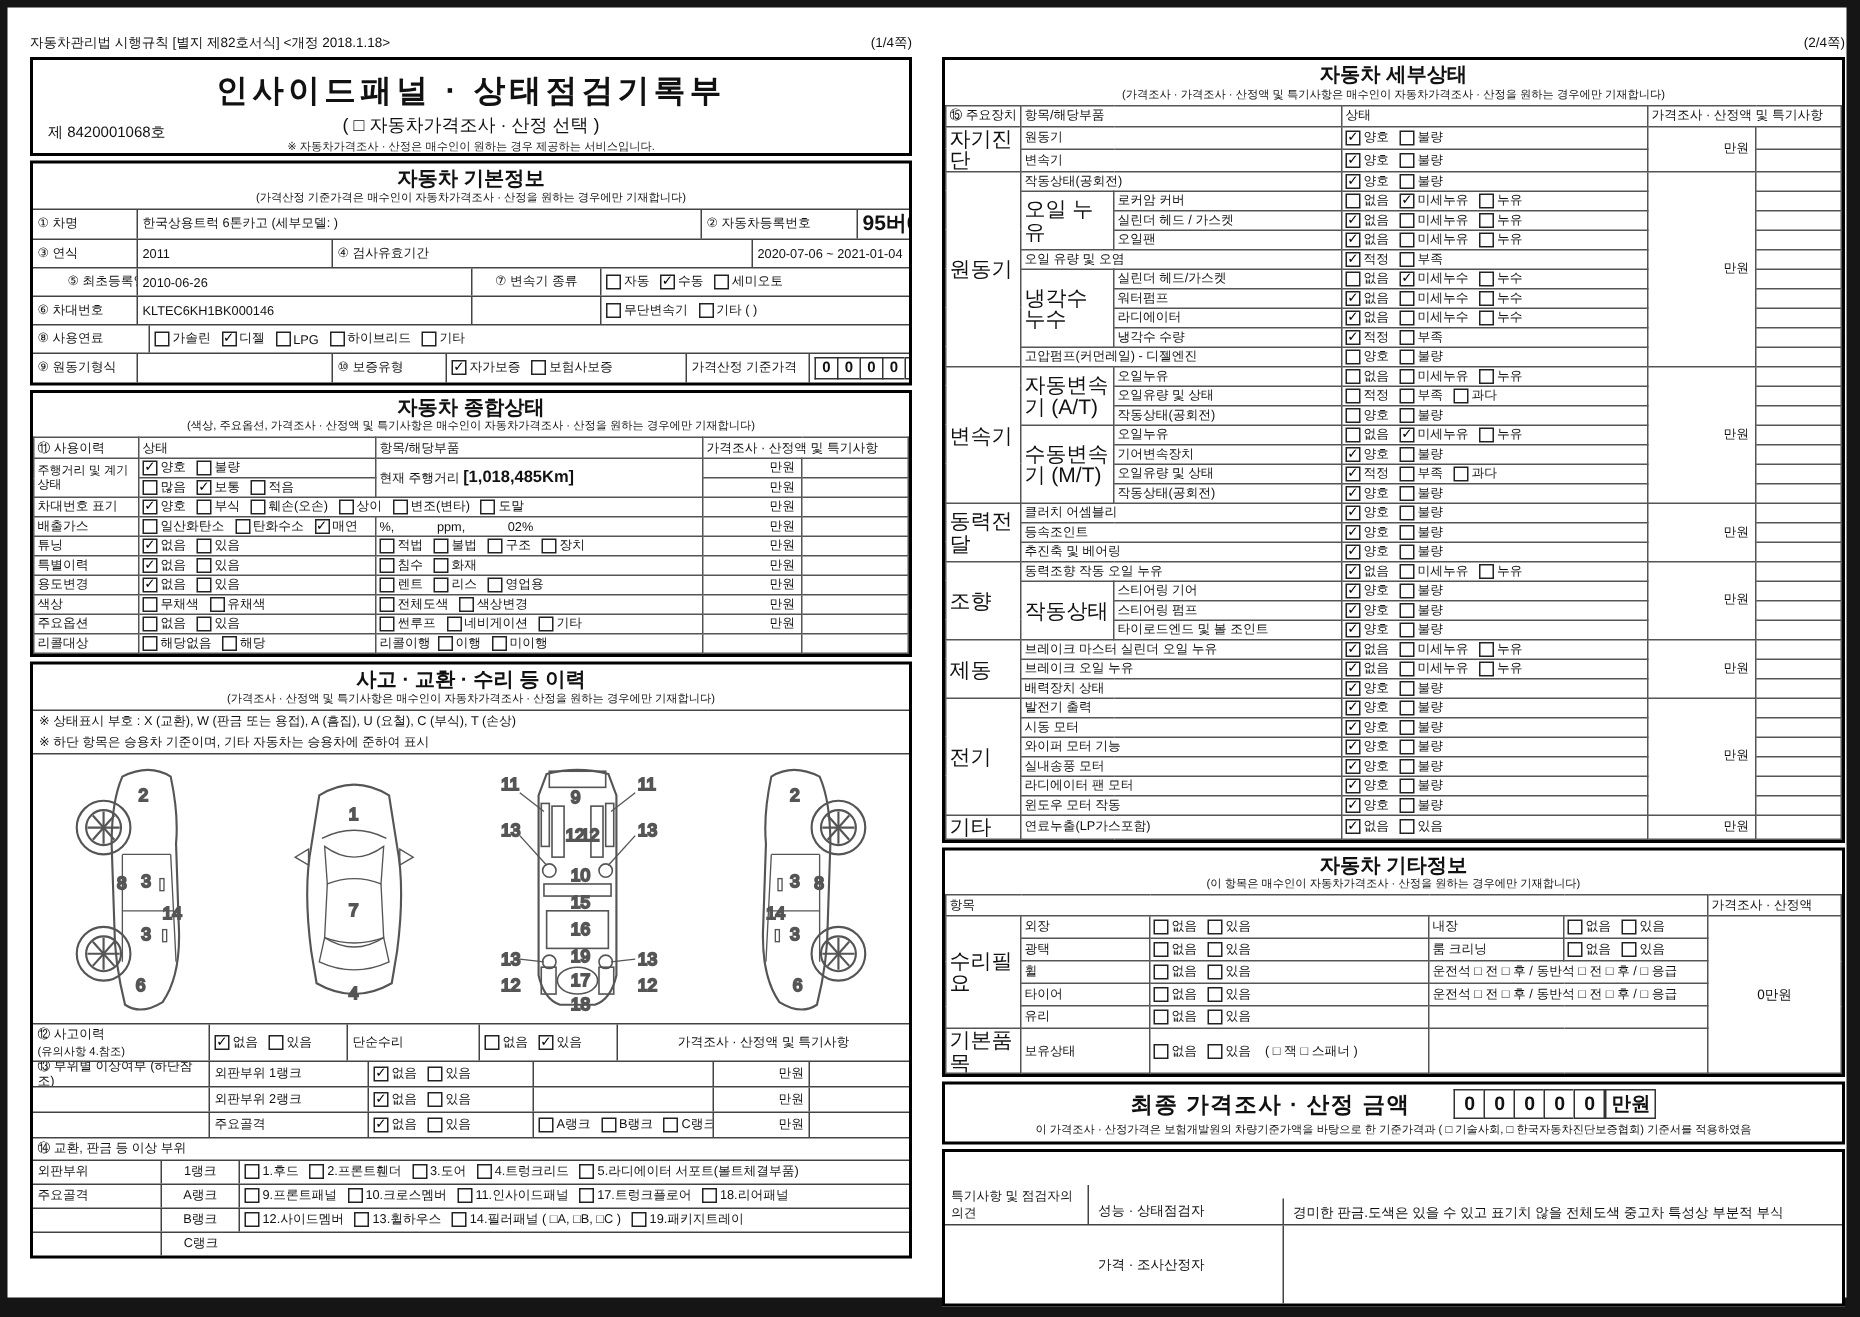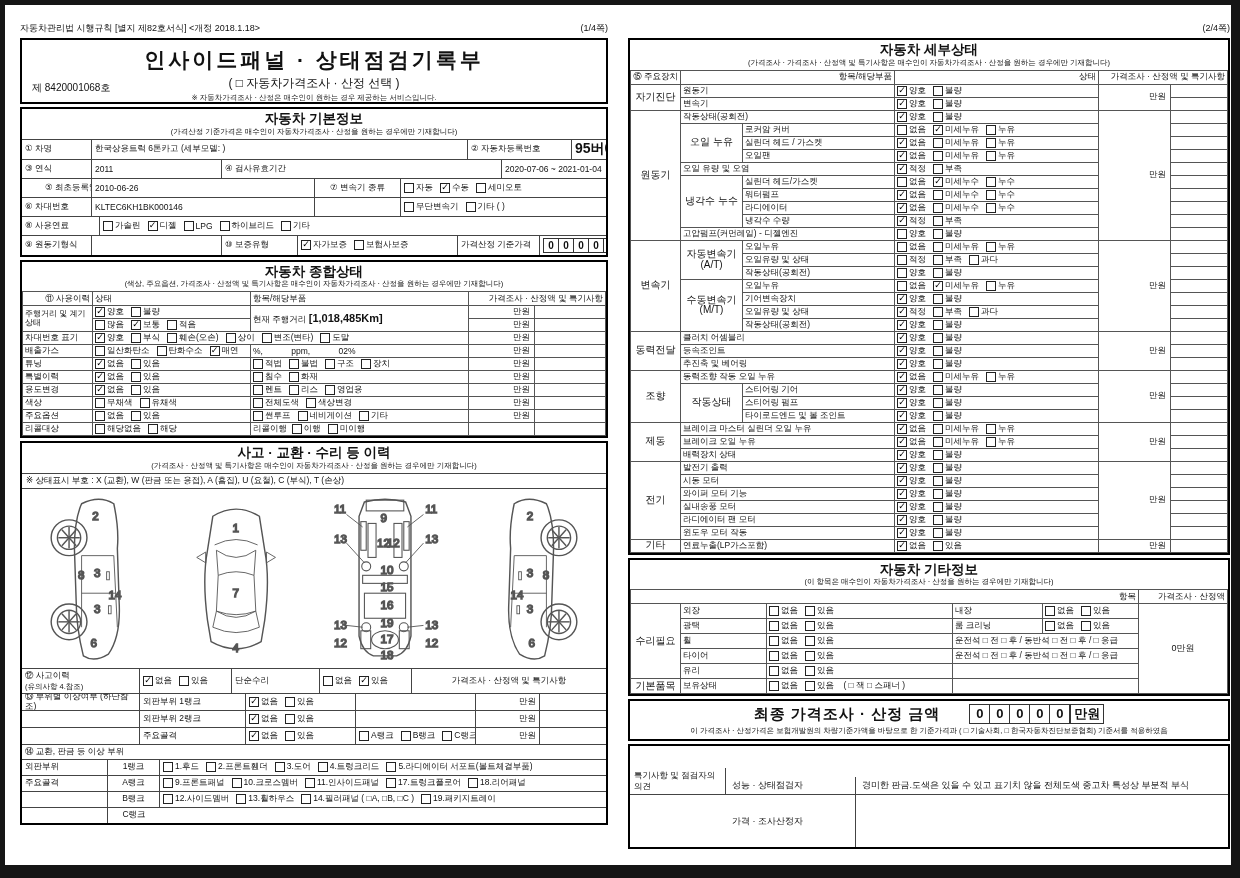--- a/index.html
+++ b/index.html
@@ -18,25 +18,25 @@
   .docno{position:absolute;left:10px;bottom:7px;font-size:10px;}
   
   .frow{display:flex;border-top:1px solid #444;align-items:stretch;}
   .fc{border-right:1px solid #444;padding:1px 3px;display:flex;align-items:center;font-size:8.5px;overflow:hidden;white-space:nowrap;box-sizing:border-box;}
   .fc:last-child{border-right:none;}
   .fc.ctr{justify-content:center;}
   .fc.col2{flex-direction:column;align-items:flex-start;justify-content:center;}
   
   table{border-collapse:collapse;width:100%;table-layout:fixed;}
   td{border:1px solid #555;font-size:8.5px;padding:0 2px;height:13px;overflow:hidden;white-space:nowrap;box-sizing:border-box;}
-  tr.hd td{text-align:right;font-size:8.5px;height:14px;}
+  tr.hd td{text-align:left;font-size:8.5px;height:14px;}
   td.pr{text-align:right;padding-right:4px;}
   td.wrap{white-space:normal;line-height:1.1;font-size:8px;}
   td.pre{white-space:pre;}
-  td.gname{white-space:normal;line-height:1.05;font-size:10px;text-align:center;}
+  td.gname{white-space:normal;line-height:1.05;font-size:14px;}
   
   .ci{display:inline-flex;align-items:center;margin-right:7px;vertical-align:middle;}
   .bx{display:inline-block;width:8px;height:8px;border:1px solid #222;margin-right:2px;font-size:9px;line-height:7px;text-align:center;font-weight:bold;color:#000;background:#fff;flex:0 0 auto;}
   .cl{font-size:8.5px;}
   
   .dig{display:inline-block;width:14px;height:13px;border:1px solid #333;border-right:none;text-align:center;font-size:10px;line-height:13px;font-weight:bold;vertical-align:middle;background:#fff;}
   .dig:last-of-type{border-right:1px solid #333;}
   .digu{display:inline-block;font-size:9px;margin-left:2px;vertical-align:middle;}
   .final-dig .dig{width:19px;height:18px;font-size:13px;line-height:18px;}
   .final-dig .digu{font-size:13px;font-weight:bold;border:1px solid #333;height:18px;line-height:18px;display:inline-block;padding:0 3px;margin-left:0;vertical-align:middle;}
@@ -378,20 +378,21 @@
             <td></td>
           </tr>
     </tbody>
       </table>
   </div>
 
   <div class="box">
     <div class="sec-title">사고 · 교환 · 수리 등 이력</div>
     <div class="sec-sub">(가격조사 · 산정액 및 특기사항은 매수인이 자동차가격조사 · 산정을 원하는 경우에만 기재합니다)</div>
     <div class="notes">※ 상태표시 부호 : X (교환), W (판금 또는 용접), A (흠집), U (요철), C (부식), T (손상)</div>
+    <div class="notes" style="border-top:none;">※ 하단 항목은 승용차 기준이며, 기타 자동차는 승용차에 준하여 표시</div>
 
     <div class="diagrams">
 
       <svg width="118" height="170" viewBox="0 0 118 190">
         <path d="M44,12 Q64,2 80,12 Q86,40 84,62 L86,122 Q88,160 74,180 Q58,190 46,182 Q38,150 38,122 L36,62 Q36,30 44,12 Z"></path>
         <circle cx="30" cy="50" r="20"></circle>
           <circle cx="30" cy="50" r="13"></circle>
         <line x1="18" y1="50" x2="42" y2="50"></line>
           <line x1="30" y1="38" x2="30" y2="62"></line>
           <line x1="22" y1="41" x2="38" y2="59"></line>

